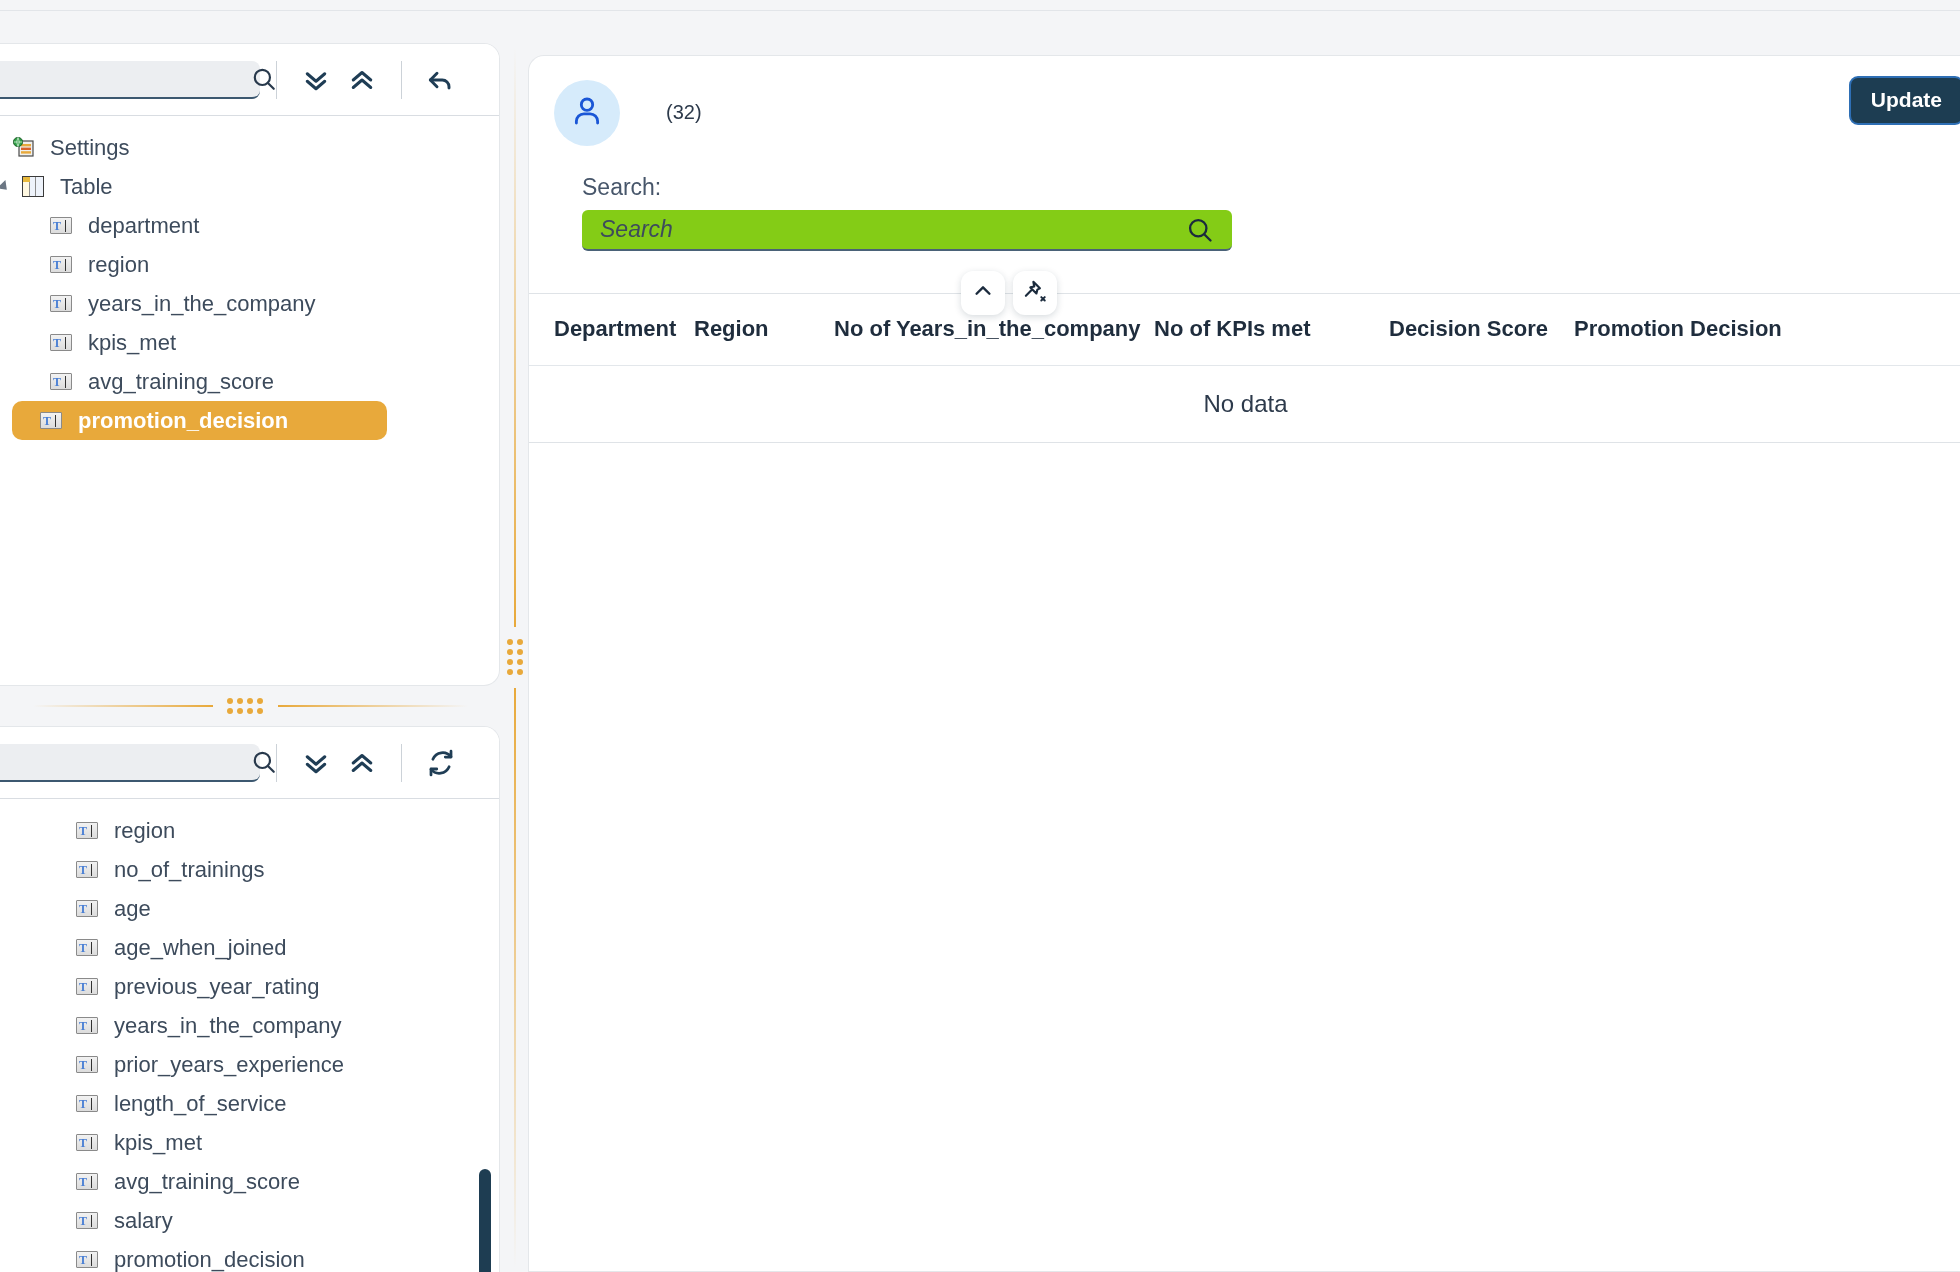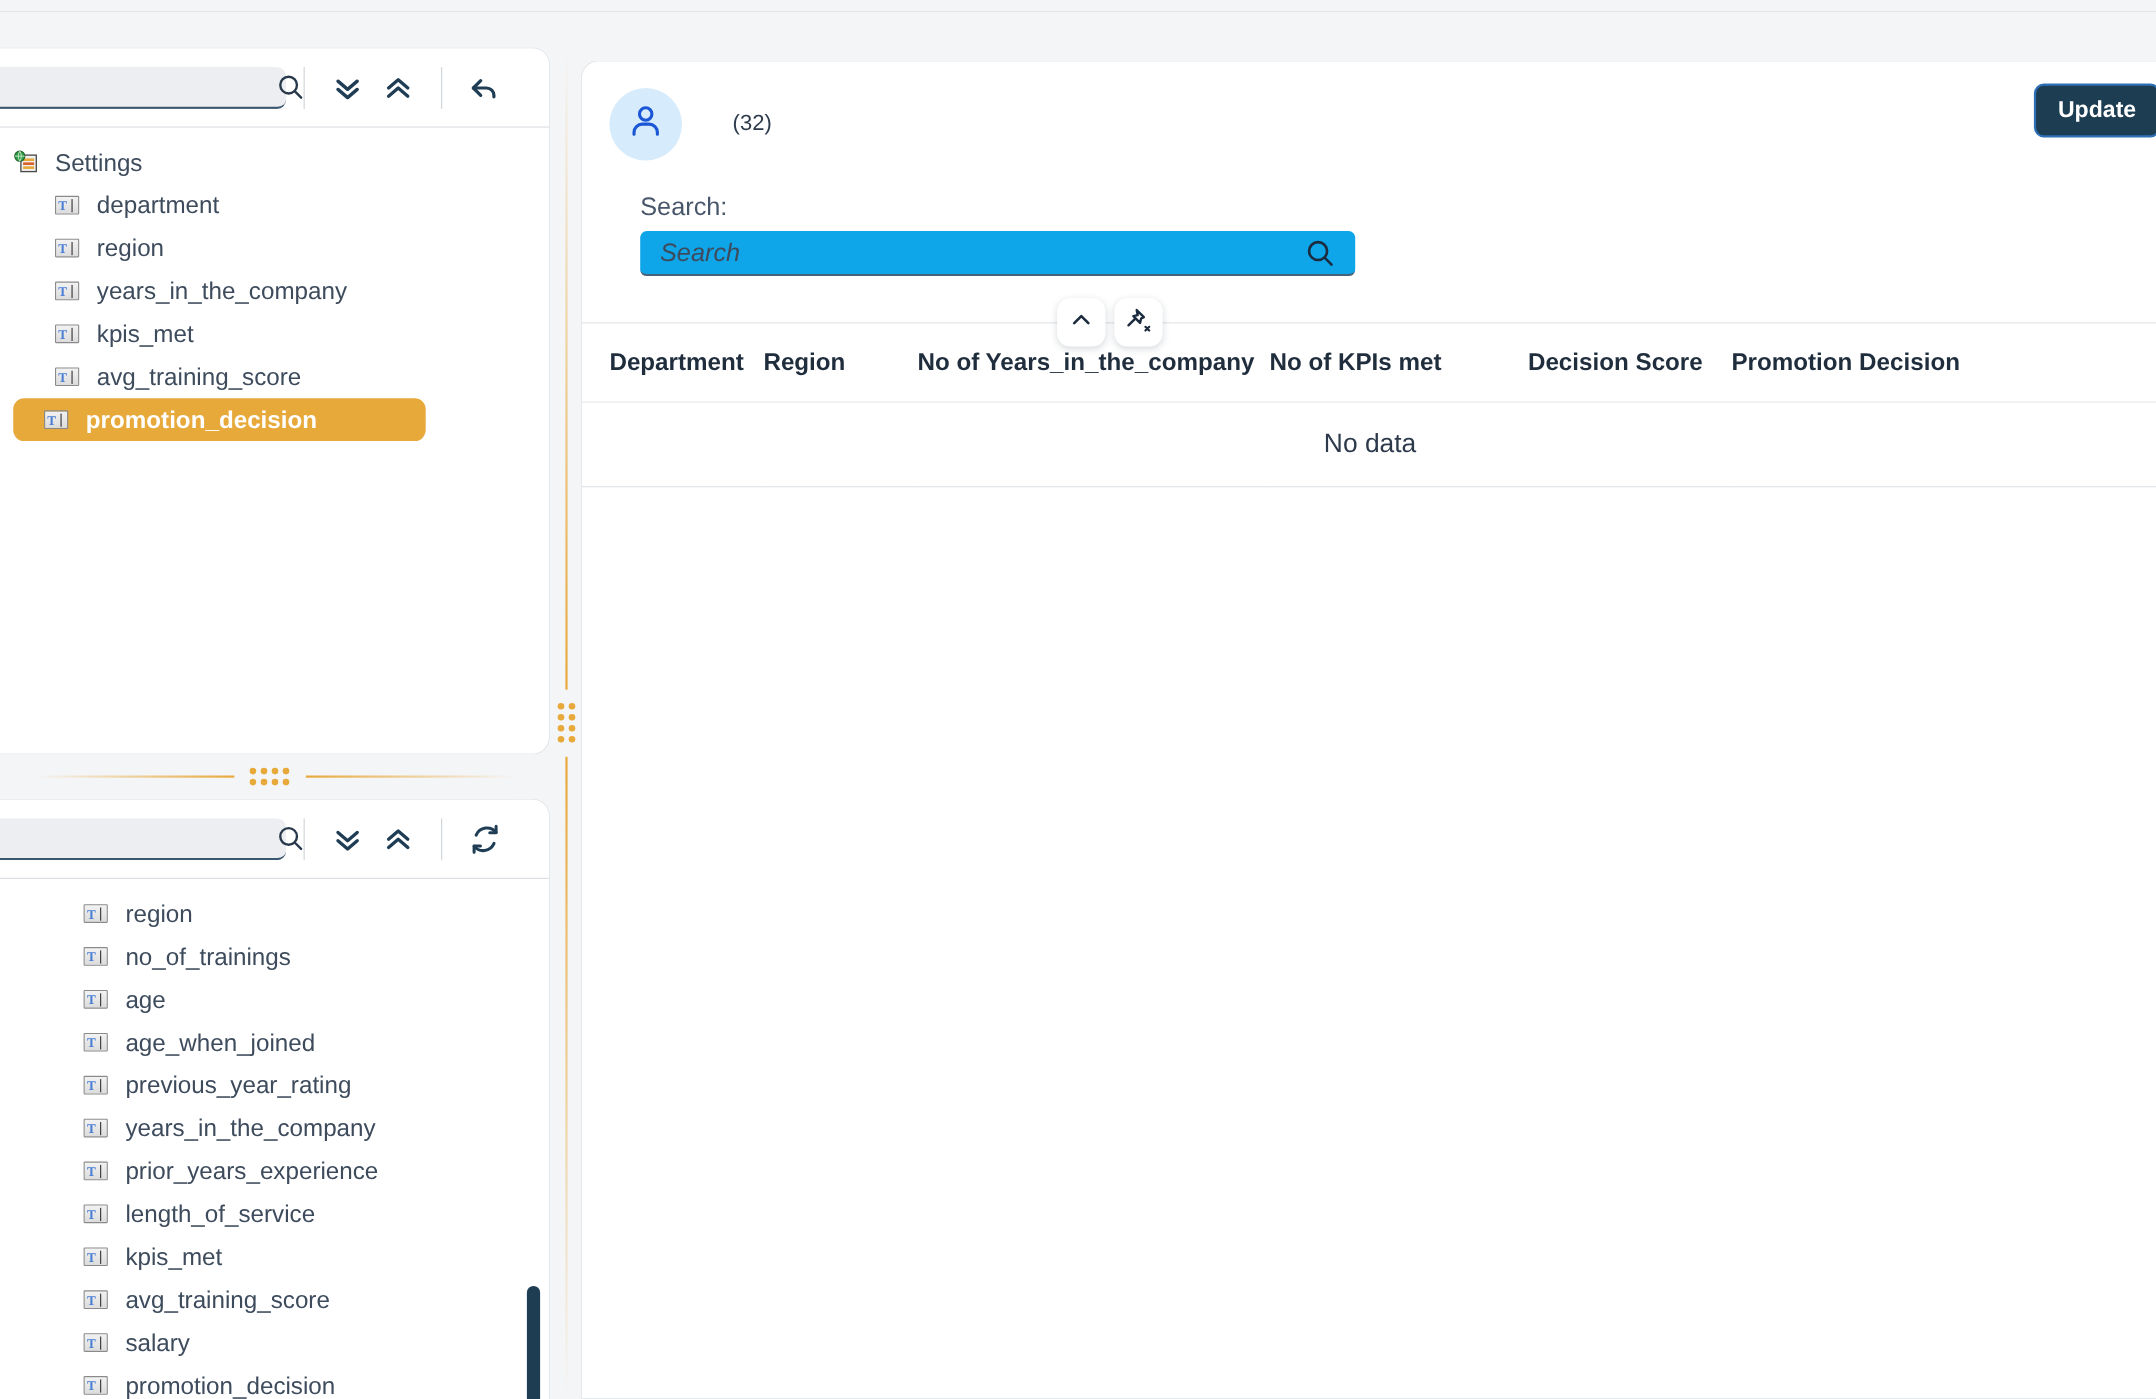--- a/index.html
+++ b/index.html
@@ -209,21 +209,21 @@
     padding: 10px 20px 11px 20px;
     cursor: pointer;
     font-family: "Liberation Sans", sans-serif;
     white-space: nowrap;
   }
 
   .rp-search-wrap { padding: 5px 0 0 53px; }
   .rp-search-label { font-size: 23px; color: #47566a; margin-bottom: 9px; }
   .rp-search-box {
     width: 650px; height: 41px;
-    background: #0ea5e9;
+    background: #84cc16;
     border-radius: 6px;
     border-bottom: 2px solid #4a6278;
     display: flex; align-items: center;
   }
   .rp-search-box input {
     flex: 1; height: 100%; background: transparent; border: none; outline: none;
     font-size: 23px; font-style: italic; color: #3d4b5c; padding-left: 18px;
     font-family: "Liberation Sans", sans-serif;
   }
   .rp-search-box input::placeholder { color: #3d4b5c; opacity: 1; }
@@ -305,20 +305,34 @@
             <svg width="24" height="24" viewBox="0 0 24 24">
               <rect x="7" y="5" width="14" height="15" fill="#f0f0ee" stroke="#4a4a4a" stroke-width="1.2"></rect>
               <rect x="9" y="8" width="10" height="2.4" fill="#e8a93b"></rect>
               <rect x="9" y="11.6" width="10" height="2.4" fill="#d9622b"></rect>
               <rect x="9" y="15.2" width="10" height="2.4" fill="#e8a93b"></rect>
               <circle cx="6" cy="6" r="4.6" fill="#2f9e44" stroke="#1e5f2a" stroke-width="1"></circle>
               <path d="M1.6 6h8.8M6 1.4a9 9 0 0 1 0 9.2M6 1.4a9 9 0 0 0 0 9.2" stroke="#bfe3c6" stroke-width=".9" fill="none"></path>
             </svg>
           </span>
           <span>Settings</span>
+        </div>
+        <div class="tree-row indent-0" style="padding-left: 0px;">
+          <span class="tw" style="margin-left: 0px; width: 22px;">
+            <span class="tw-caret"></span>
+          </span>
+          <span class="ico">
+            <span class="tbl-ico">
+              <i class="c1"></i>
+              <i class="c2"></i>
+              <i class="c3"></i>
+              <i class="hdr"></i>
+            </span>
+          </span>
+          <span>Table</span>
         </div>
         <div class="tree-row indent-1">
           <span class="ico">
             <span class="fld-ico">T</span>
           </span>
           <span>department</span>
         </div>
         <div class="tree-row indent-1">
           <span class="ico">
             <span class="fld-ico">T</span>

